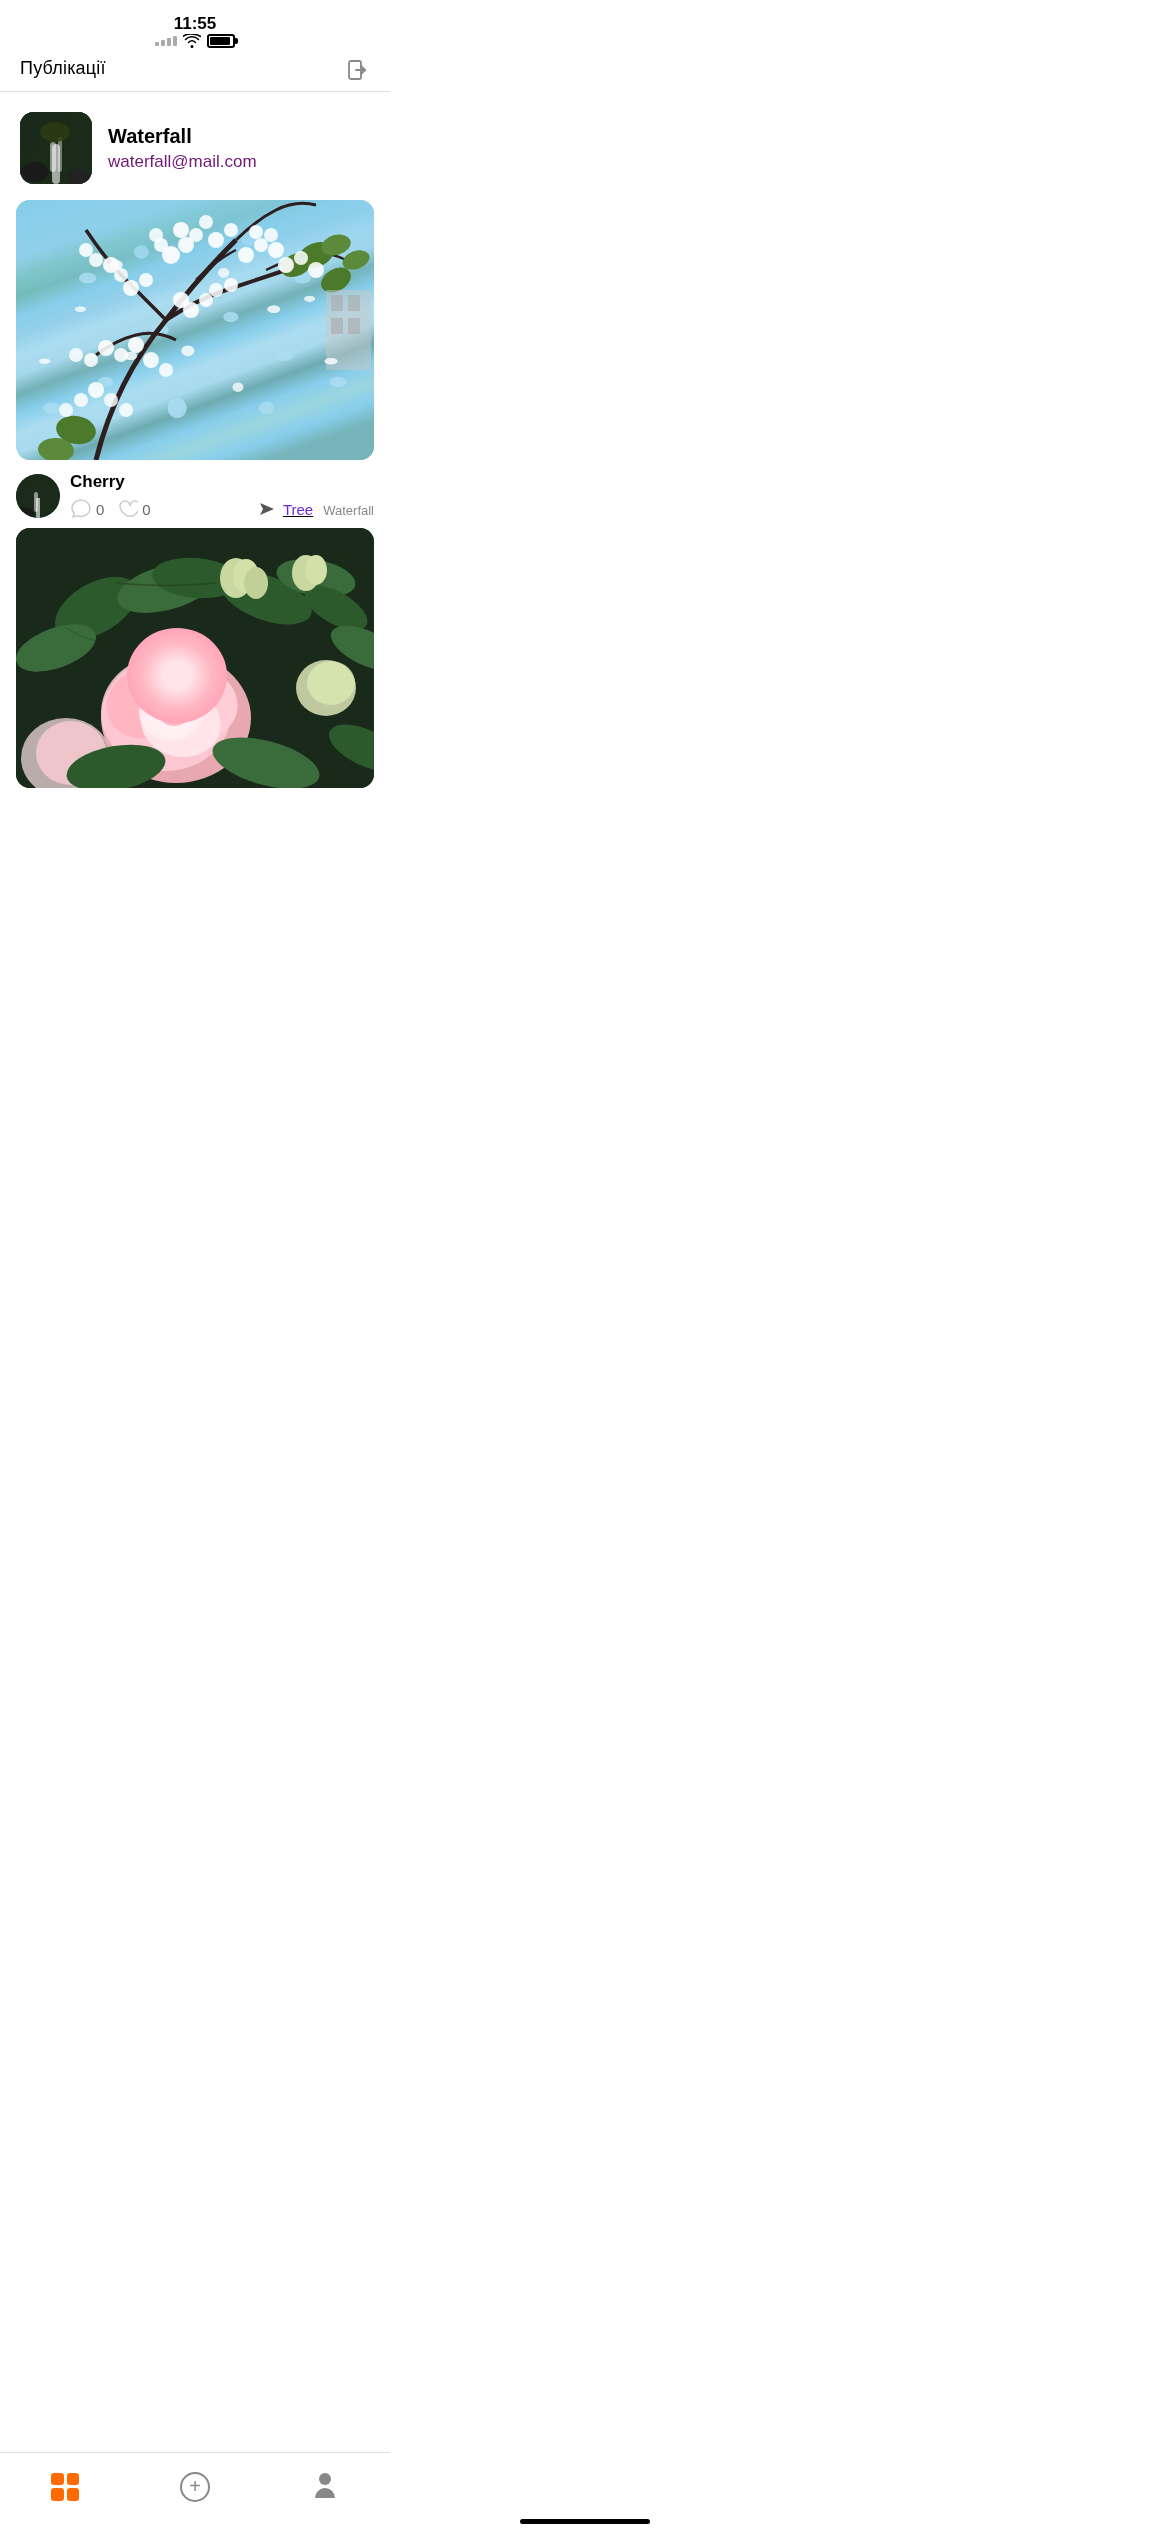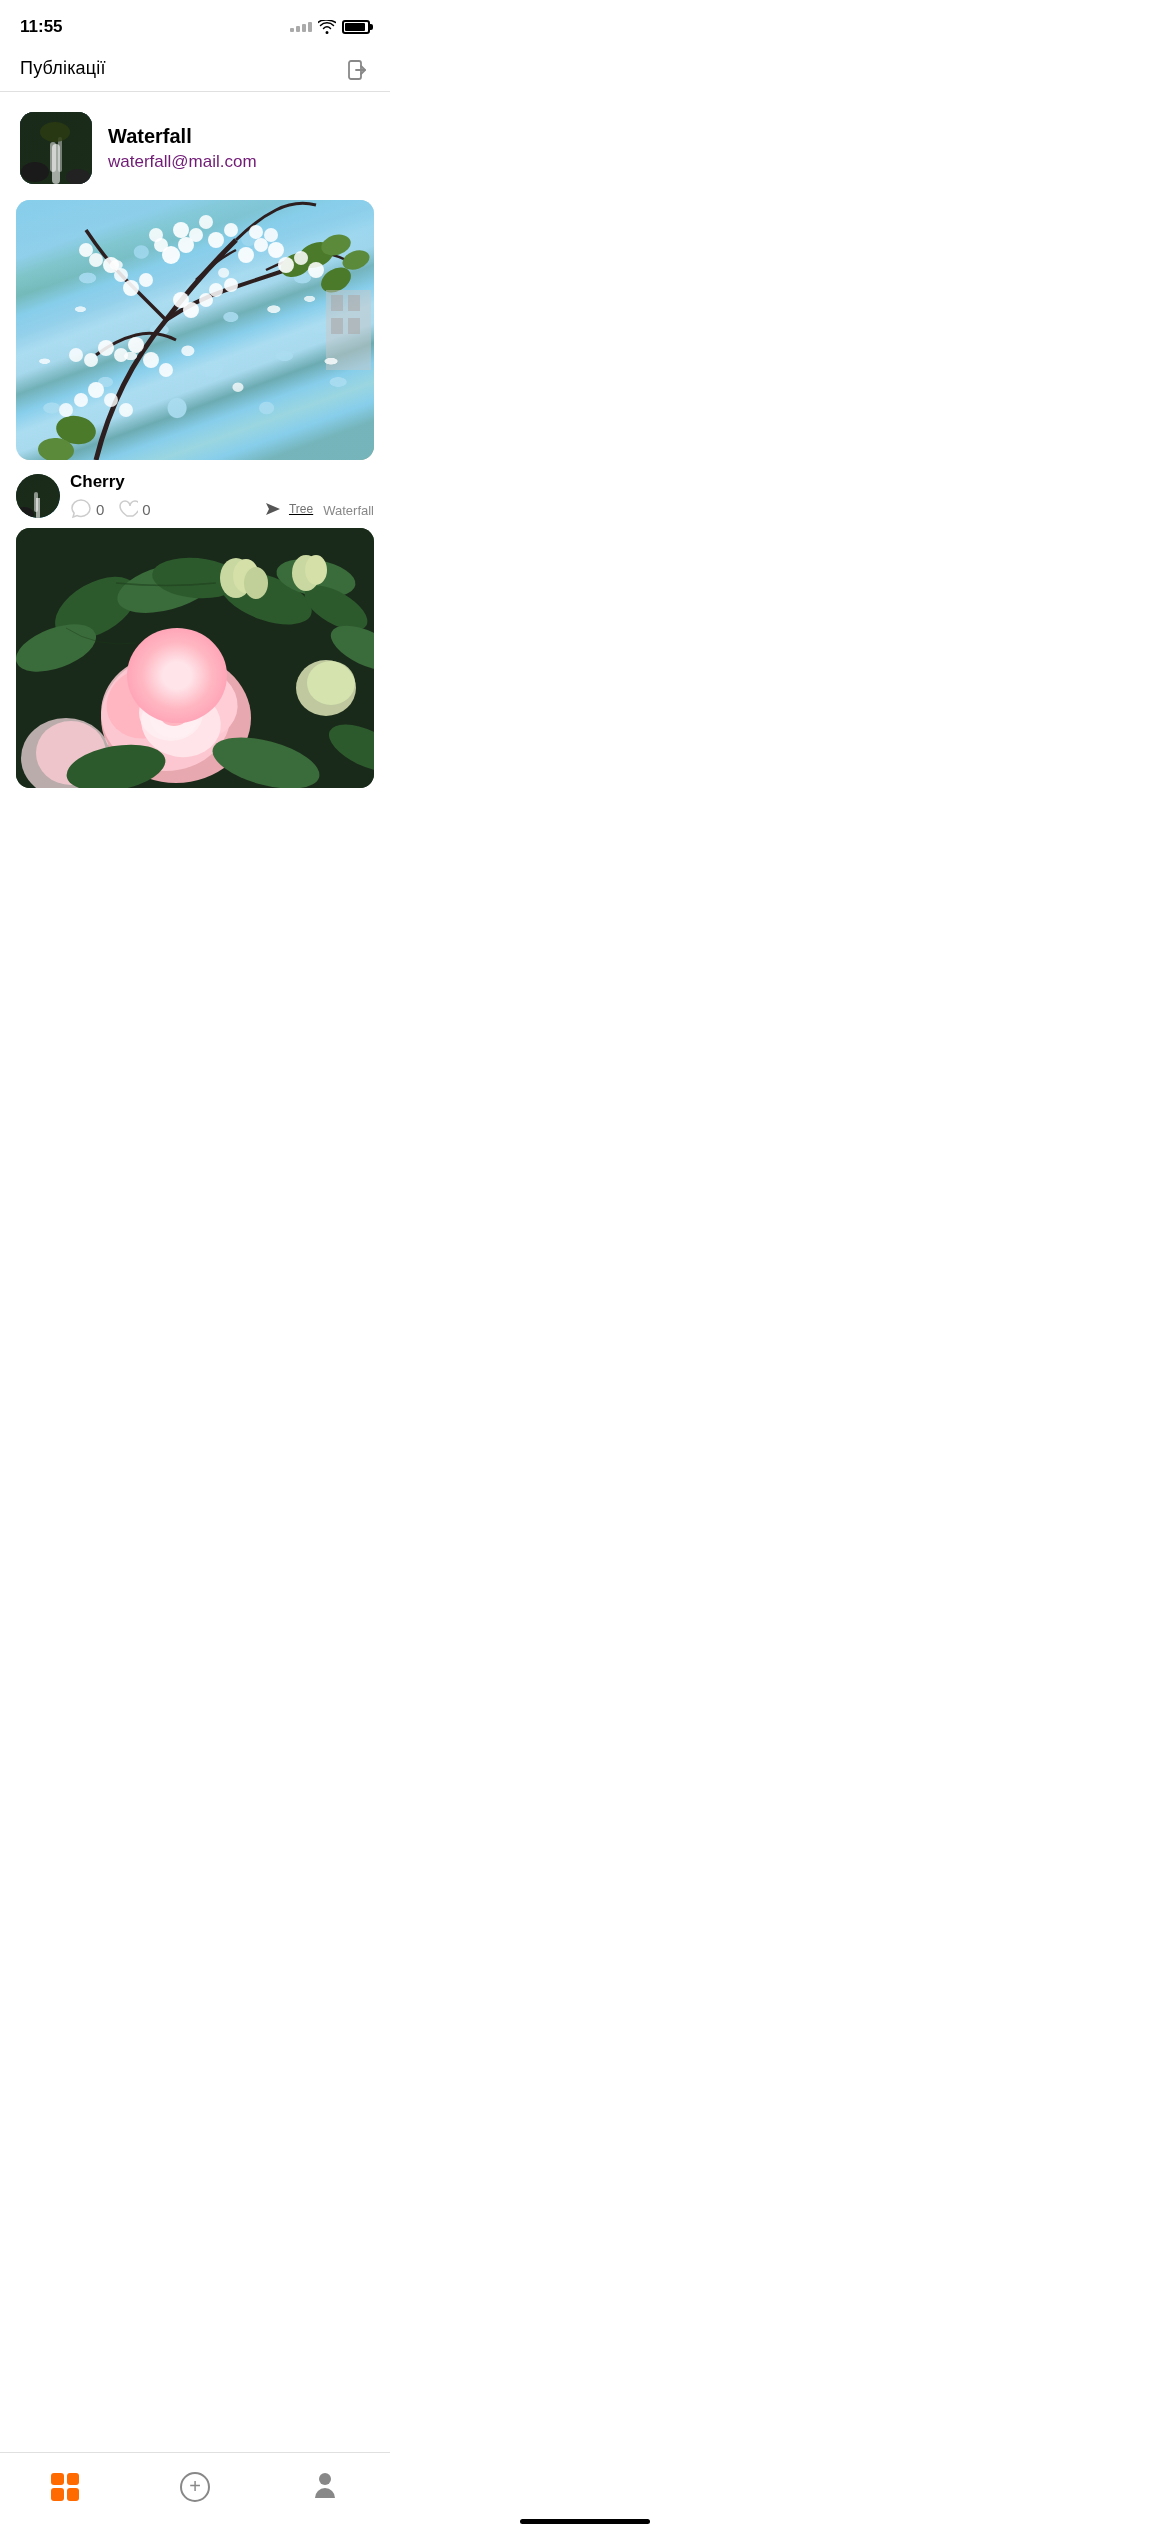--- a/index.html
+++ b/index.html
@@ -14,20 +14,21 @@
       position: relative;
     }
 
     
     .status-bar {
       display: flex;
       justify-content: space-between;
       align-items: center;
       padding: 14px 20px 8px;
       height: 48px;
+      flex-direction: column;
     }
 
     .status-time {
       font-size: 17px;
       font-weight: 600;
       color: #000;
     }
 
     .status-icons {
       display: flex;
@@ -405,22 +406,22 @@
 
     .send-icon {
       width: 20px;
       height: 20px;
       display: flex;
       align-items: center;
       justify-content: center;
     }
 
     .post-tag {
-      font-size: 12px;
-      color: #737373;
+      font-size: 15px;
+      color: #6d28d9;
       text-decoration: underline;
       text-decoration-color: #000;
     }
 
     .post-user-label {
       font-size: 13px;
       color: #888;
       align-self: flex-end;
       padding-bottom: 2px;
     }

